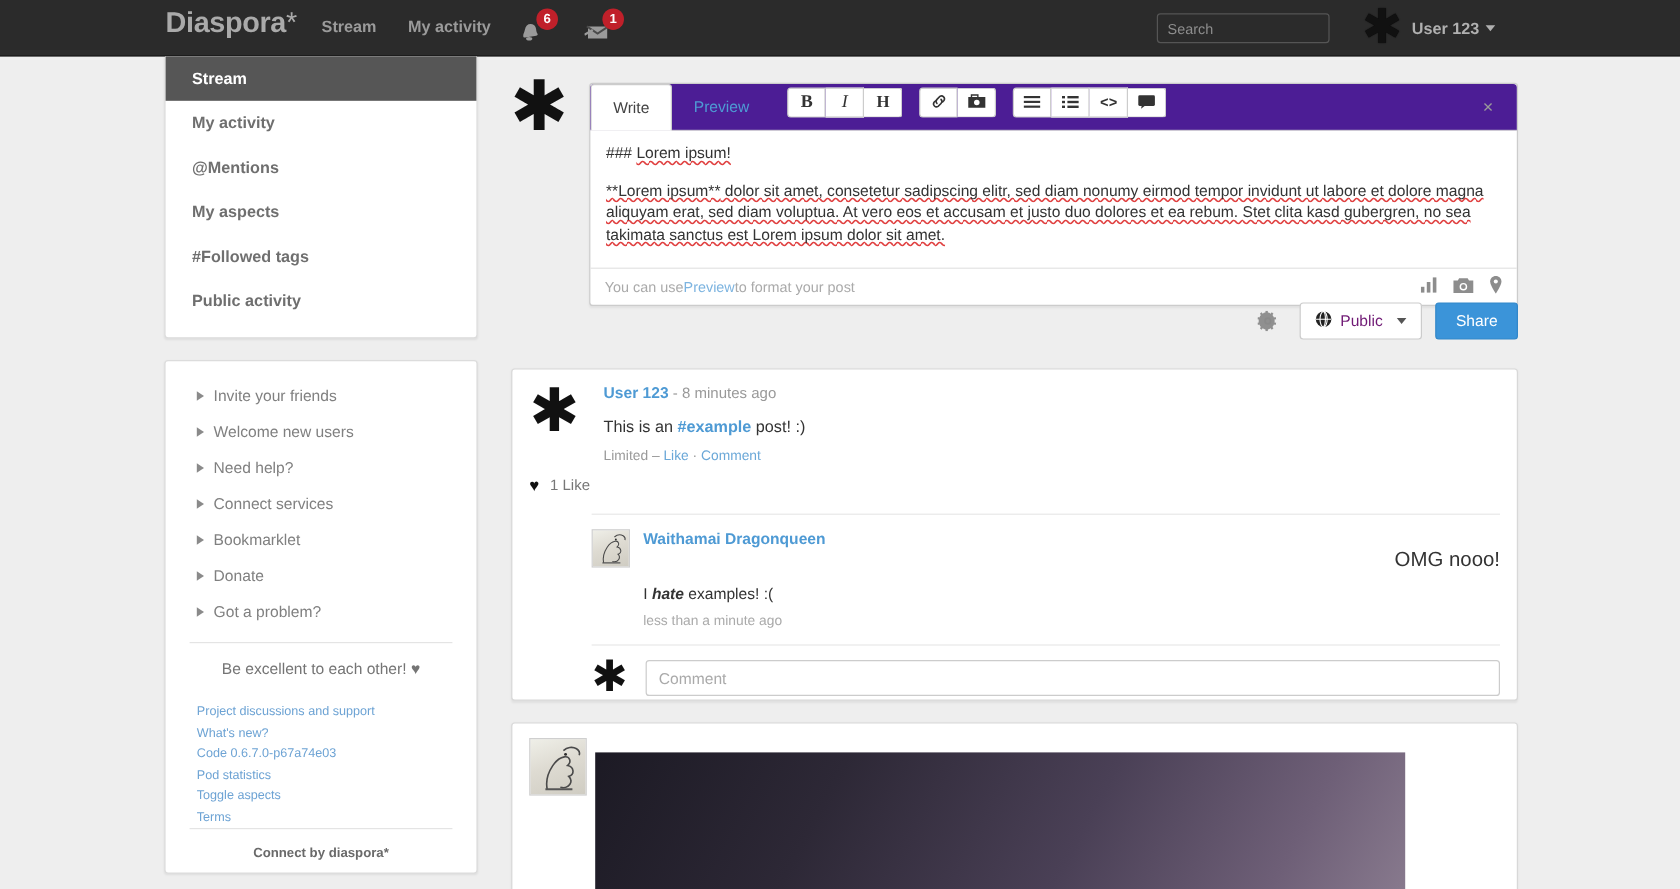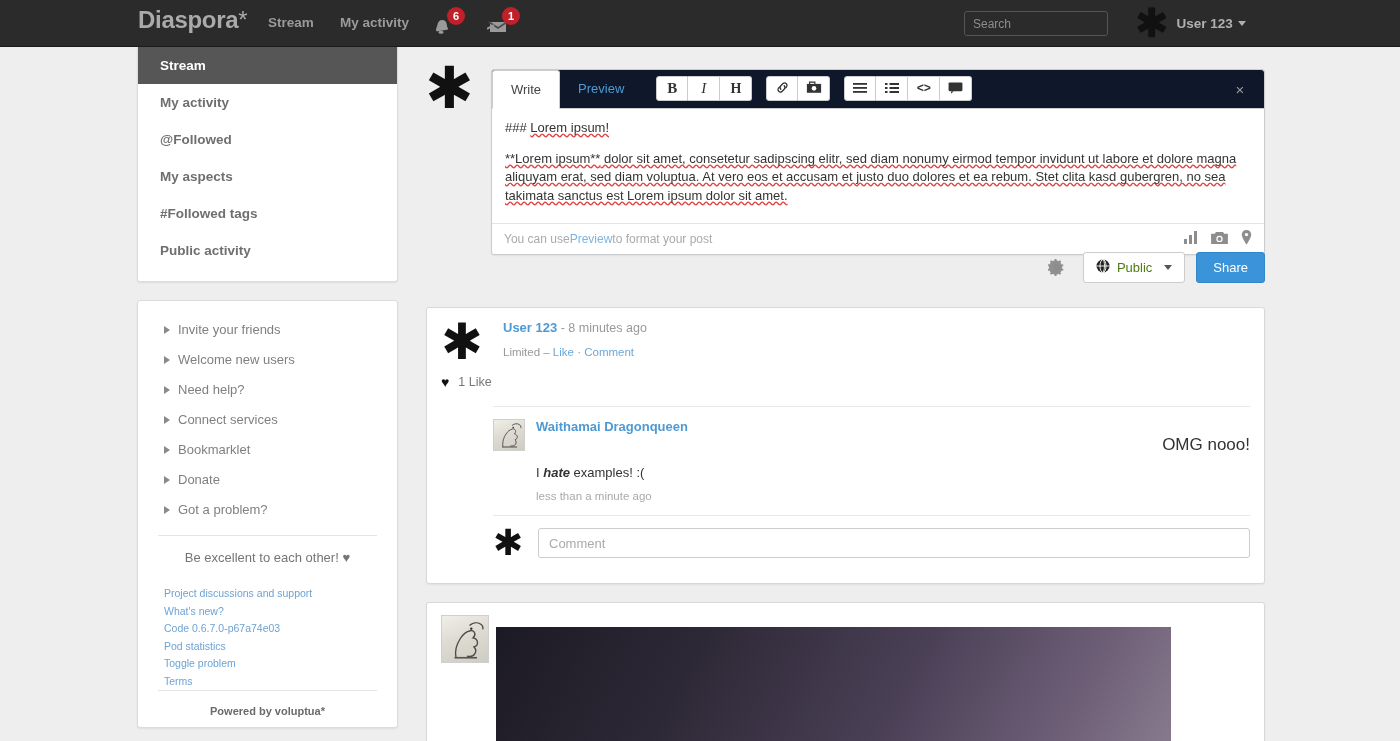--- a/index.html
+++ b/index.html
@@ -157,24 +157,24 @@
   .publisher {
     position: absolute; left: 491px; top: 69px;
     width: 774px;
     background: #fff;
     border: 1px solid #ccc;
     border-radius: 3px;
     box-shadow: 0 1px 2px rgba(0,0,0,.06);
   }
   .pub-toolbar {
     height: 39px;
-    background: #0f172a;
+    background: #4c1d95;
     border-bottom: 1px solid #ccc;
     border-radius: 3px 3px 0 0;
-    display: flex; align-items: flex-end;
+    display: flex; align-items: center;
     position: relative;
   }
   .pub-tab {
     height: 38px; line-height: 38px;
     padding: 0 18px;
     font-size: 13px; cursor: pointer;
     color: #4e9ad4;
   }
   .pub-tab.active {
     background: #fff; color: #444;
@@ -236,21 +236,21 @@
   }
   .gear-btn {
     width: 24px; height: 24px; margin-right: 14px;
     color: #8a8a8a; cursor: pointer;
     display: flex; align-items: center; justify-content: center;
   }
   .aspect-btn {
     height: 31px; padding: 0 12px;
     background: #fff; border: 1px solid #ccc; border-radius: 3px;
     display: flex; align-items: center; gap: 7px;
-    font-size: 13px; color: #4d7c0f; cursor: pointer;
+    font-size: 13px; color: #701a75; cursor: pointer;
     margin-right: 11px;
   }
   .share-btn {
     height: 31px; padding: 0 16px;
     background: #3b94d9; border: 1px solid #3287c9; border-radius: 3px;
     color: #fff; font-size: 13px; cursor: pointer;
     display: flex; align-items: center;
   }
 
   
@@ -372,21 +372,21 @@
   <div class="user-area">
     <span class="user-star">✱</span>
     <span class="user-name">User 123</span>
     <span class="caret"></span>
   </div>
 </div>
 
 <div class="side-nav">
   <div class="side-nav-item active">Stream</div>
   <div class="side-nav-item">My activity</div>
-  <div class="side-nav-item">@Followed</div>
+  <div class="side-nav-item">@Mentions</div>
   <div class="side-nav-item">My aspects</div>
   <div class="side-nav-item">#Followed tags</div>
   <div class="side-nav-item">Public activity</div>
 </div>
 
 <div class="side-help">
   <div class="help-item">
     <span class="tri"></span>
     <span>Invite your friends</span>
   </div>
@@ -415,25 +415,25 @@
     <span>Got a problem?</span>
   </div>
 
   <div class="motto">Be excellent to each other! ♥</div>
 
   <div class="footer-links">
     <a>Project discussions and support</a>
     <a>What's new?</a>
     <a>Code 0.6.7.0-p67a74e03</a>
     <a>Pod statistics</a>
-    <a>Toggle problem</a>
+    <a>Toggle aspects</a>
     <a>Terms</a>
   </div>
 
-  <div class="powered">Powered by voluptua*</div>
+  <div class="powered">Connect by diaspora*</div>
 </div>
 
 <div class="pub-avatar">✱</div>
 
 <div class="publisher">
   <div class="pub-toolbar">
     <div class="pub-tab active">Write</div>
     <div class="pub-tab">Preview</div>
 
     <div class="btn-group">
@@ -553,20 +553,23 @@
   <div class="share-btn">Share</div>
 </div>
 
 <div class="post post-1">
   <div class="post-head">
     <div class="post-avatar-star">✱</div>
     <div class="post-body">
       <div>
         <span class="author">User 123</span><span class="timeago"> - 8 minutes ago</span>
       </div>
+      <div class="post-text">
+        <span>This is an </span><span class="tag">#example</span><span> post! :)</span>
+      </div>
       <div class="post-meta">
         <span>Limited – </span><a>Like</a><span> · </span><a>Comment</a>
       </div>
     </div>
   </div>
 
   <div class="likes">
     <span class="heart">♥</span>
     <span class="likes-count">1 Like</span>
   </div>

